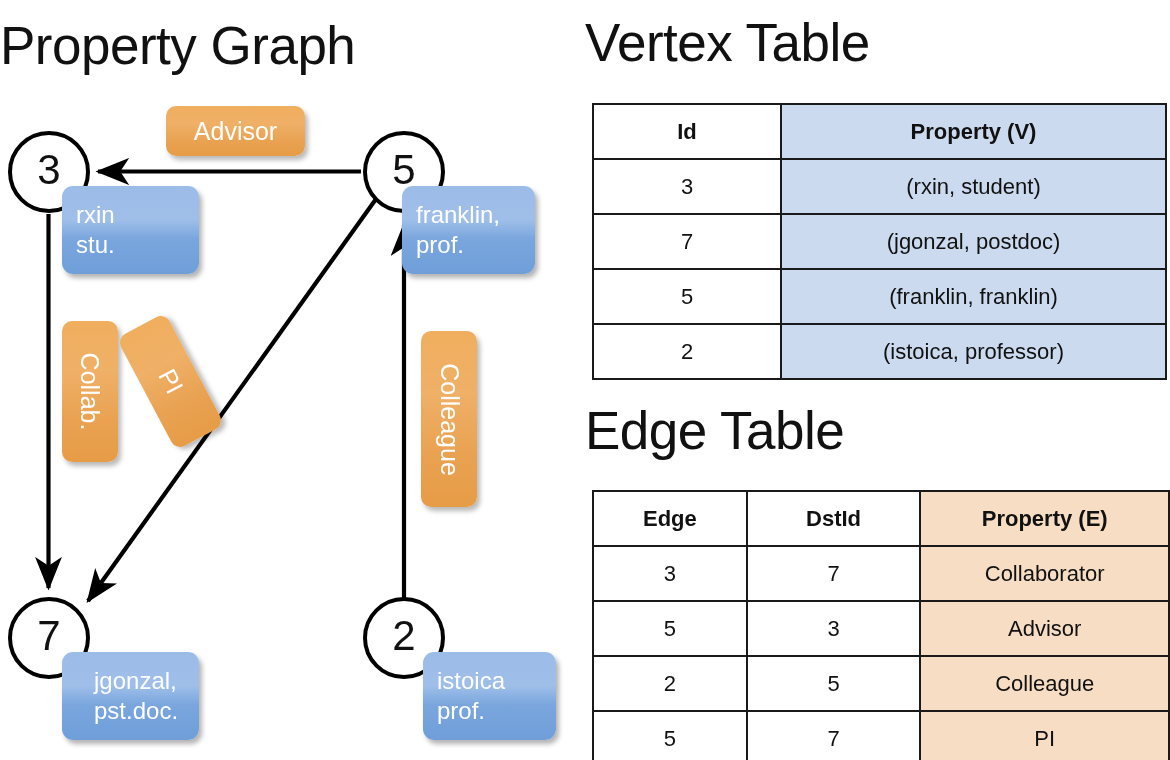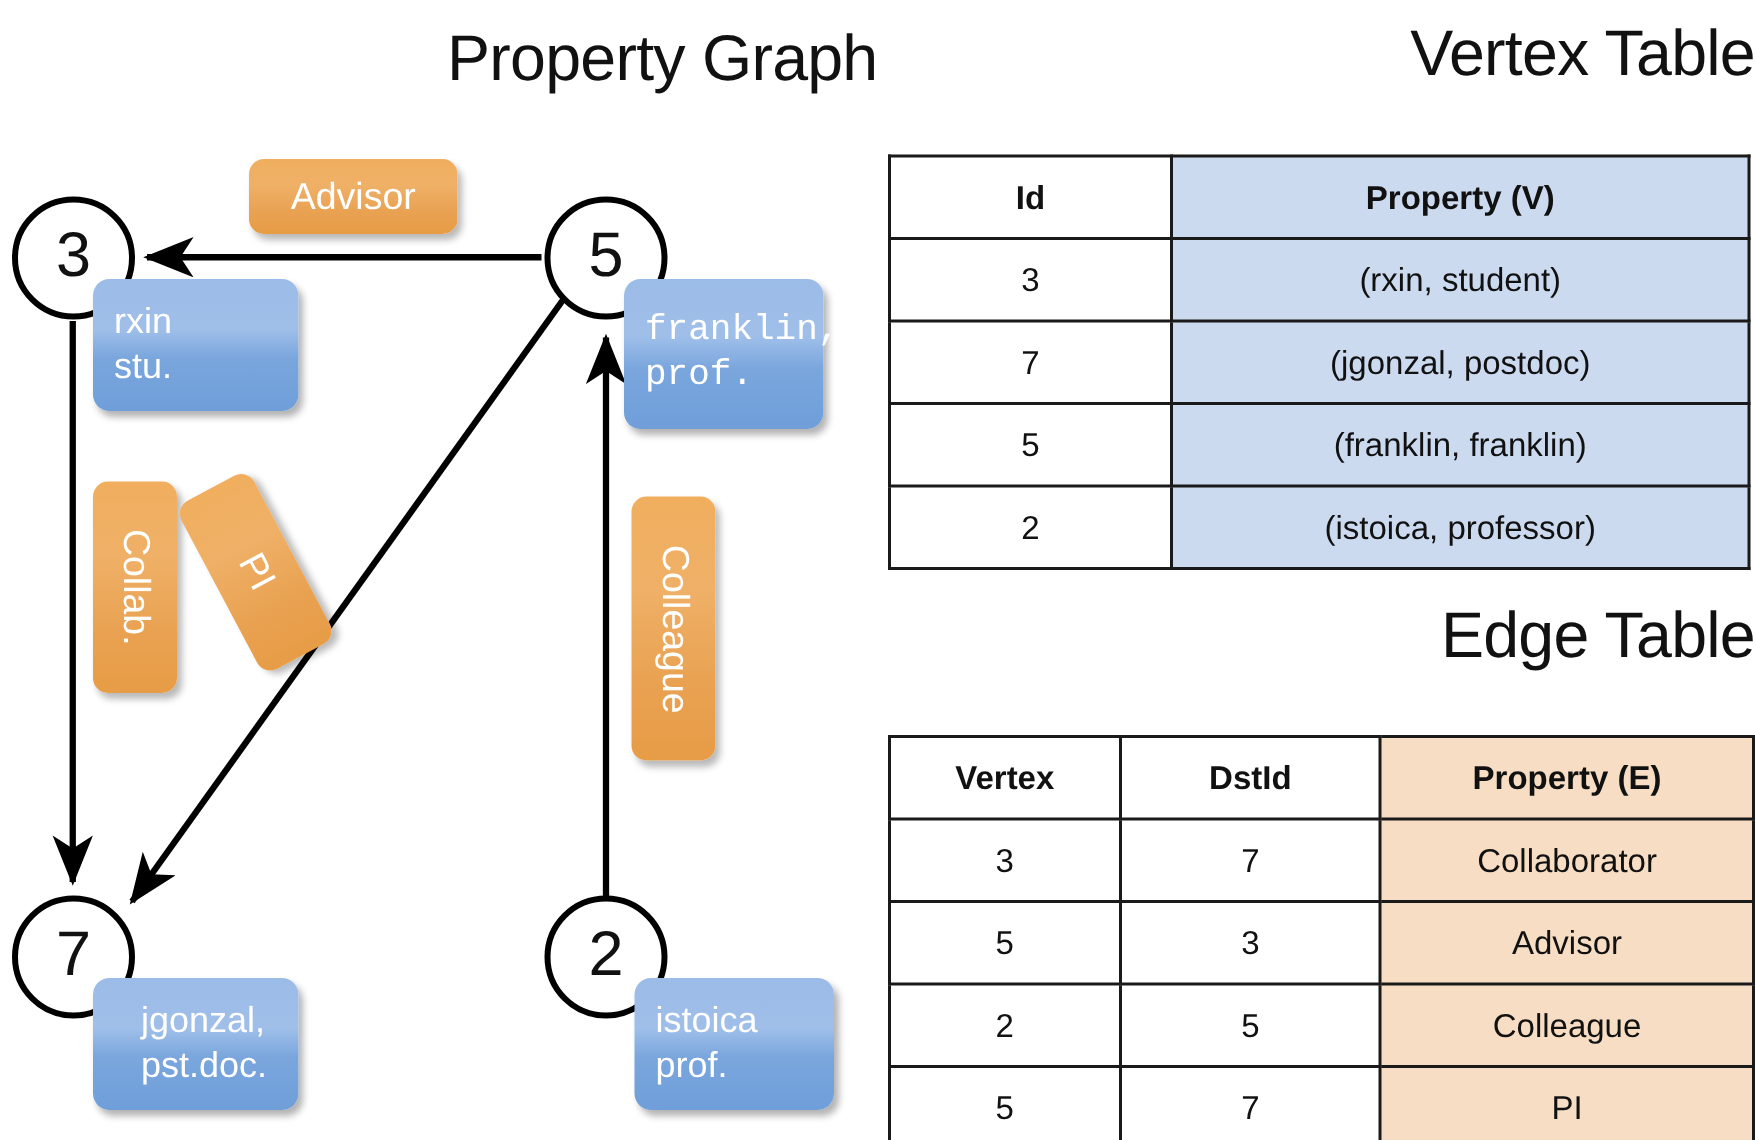--- a/index.html
+++ b/index.html
@@ -13,25 +13,25 @@
     position: relative;
     overflow: hidden;
     font-family: "Liberation Sans", sans-serif;
     color: #0a0a0a;
   }
 
   
   .title {
     position: absolute;
     font-weight: 400;
-    font-size: 43px;
+    font-size: 53px;
     letter-spacing: -0.5px;
     color: #111111;
     white-space: nowrap;
-    text-align: right;
+    text-align: left;
   }
   #title-property-graph { left: 0px;   top: 15px;  width: 585px; }
   #title-vertex-table   { left: 585px; top: 12px;  width: 585px; }
   #title-edge-table     { left: 585px; top: 400px; width: 585px; }
 
   
   #graph-panel {
     position: absolute;
     left: 0; top: 0;
     width: 585px; height: 760px;
@@ -75,21 +75,21 @@
     font-size: 24px;
     line-height: 1.24;
     padding: 8px 12px 8px 14px;
     box-sizing: border-box;
     z-index: 5;
     display: flex;
     flex-direction: column;
     justify-content: center;
   }
   #prop-3 { left: 62px;  top: 186px; width: 137px; height: 88px; }
-  #prop-5 { left: 416px; top: 186px; width: 133px; height: 100px; font-family: Liberation Mono, monospace; }
+  #prop-5 { left: 402px; top: 186px; width: 133px; height: 88px; }
   #prop-7 { left: 62px;  top: 652px; width: 137px; height: 88px; padding-left: 32px; }
   #prop-2 { left: 423px; top: 652px; width: 133px; height: 88px; }
 
   
   .edge-label {
     position: absolute;
     border-radius: 10px;
     background: linear-gradient(to bottom, #f0ae5e 0%, #efb067 35%, #e9a252 70%, #e79c46 100%);
     box-shadow: 3px 4px 5px rgba(0,0,0,0.28);
     color: #ffffff;
@@ -239,21 +239,21 @@
     <tr>
       <td class="c-id">2</td>
       <td class="c-prop">(istoica, professor)</td>
     </tr>
   </tbody>
 </table>
 
 <table class="tbl" id="edge-table">
   <thead>
     <tr>
-      <th class="c-src">Vertex</th>
+      <th class="c-src">Edge</th>
       <th class="c-dst">DstId</th>
       <th class="c-prop">Property (E)</th>
     </tr>
   </thead>
   <tbody>
     <tr>
       <td class="c-src">3</td>
       <td class="c-dst">7</td>
       <td class="c-prop">Collaborator</td>
     </tr>

